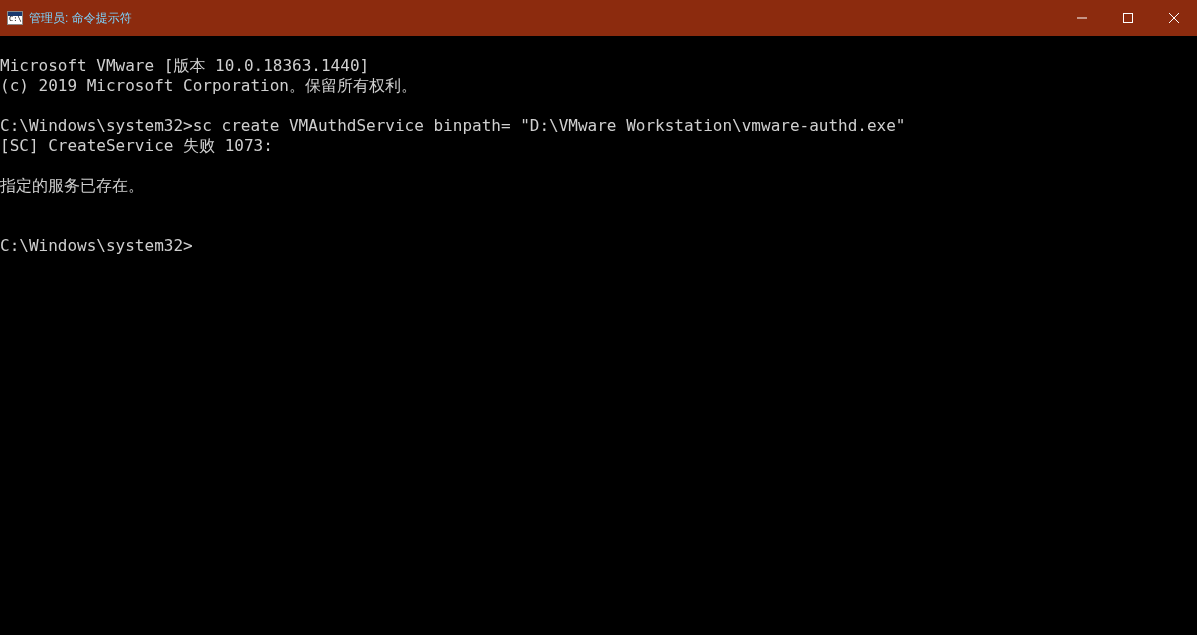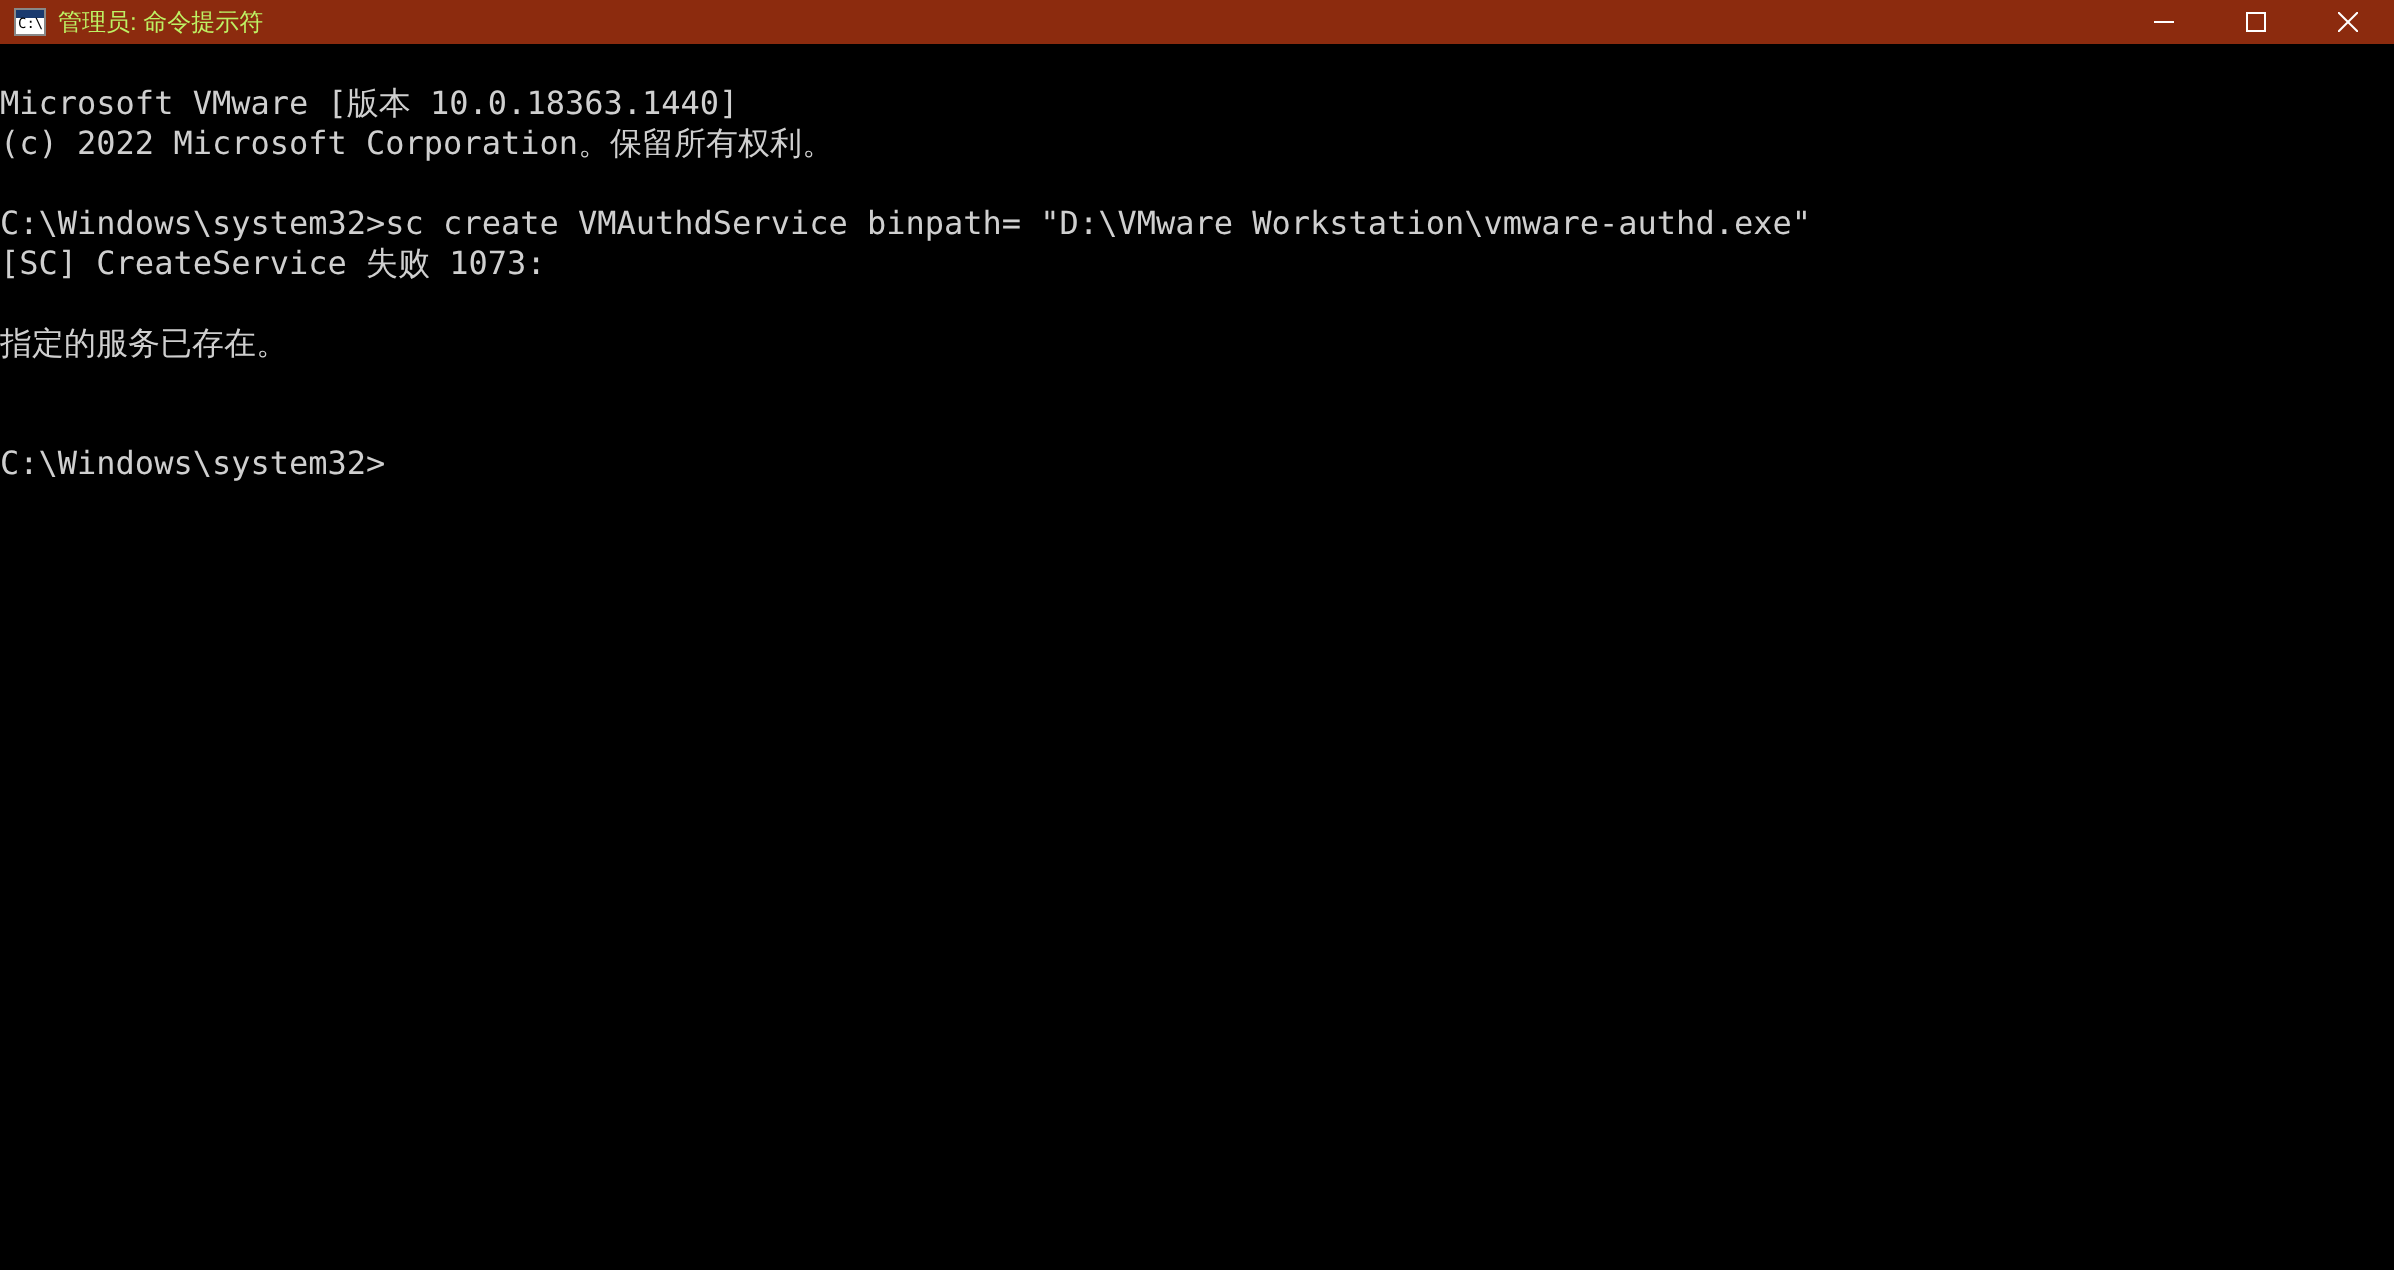--- a/index.html
+++ b/index.html
@@ -4,25 +4,25 @@
   <style>
     * { margin: 0; padding: 0; box-sizing: border-box; }
     body {
       width: 1197px;
       height: 635px;
       background: #000;
       font-family: "NSimSun", "SimSun", "Consolas", monospace;
       overflow: hidden;
     }
     .titlebar {
-      height: 22px;
+      height: 36px;
       background: #8c2b0e;
       display: flex;
       align-items: center;
-      color: #bef264;
+      color: #7dd3fc;
       font-family: "Microsoft YaHei", "Segoe UI", sans-serif;
       font-size: 12px;
     }
     .title-icon {
       width: 16px;
       height: 14px;
       margin-left: 7px;
       margin-right: 6px;
       background: #fff;
       position: relative;
@@ -91,21 +91,21 @@
       <svg width="10" height="10" viewBox="0 0 10 10">
         <line x1="0" y1="0" x2="10" y2="10" stroke="#fff" stroke-width="1"></line>
         <line x1="10" y1="0" x2="0" y2="10" stroke="#fff" stroke-width="1"></line>
       </svg>
     </div>
   </div>
 </div>
 
 <div class="terminal">
 <span class="line">Microsoft VMware [版本 10.0.18363.1440]</span>
-<span class="line">(c) 2022 Microsoft Corporation。保留所有权利。</span>
+<span class="line">(c) 2019 Microsoft Corporation。保留所有权利。</span>
 <span class="line"></span>
 <span class="line"><span>C:\Windows\system32&gt;</span><span>sc create VMAuthdService binpath= "D:\VMware Workstation\vmware-authd.exe"</span></span>
 <span class="line">[SC] CreateService 失败 1073:</span>
 <span class="line"></span>
 <span class="line">指定的服务已存在。</span>
 <span class="line"></span>
 <span class="line"></span>
 <span class="line">C:\Windows\system32&gt;</span>
 </div>
 

